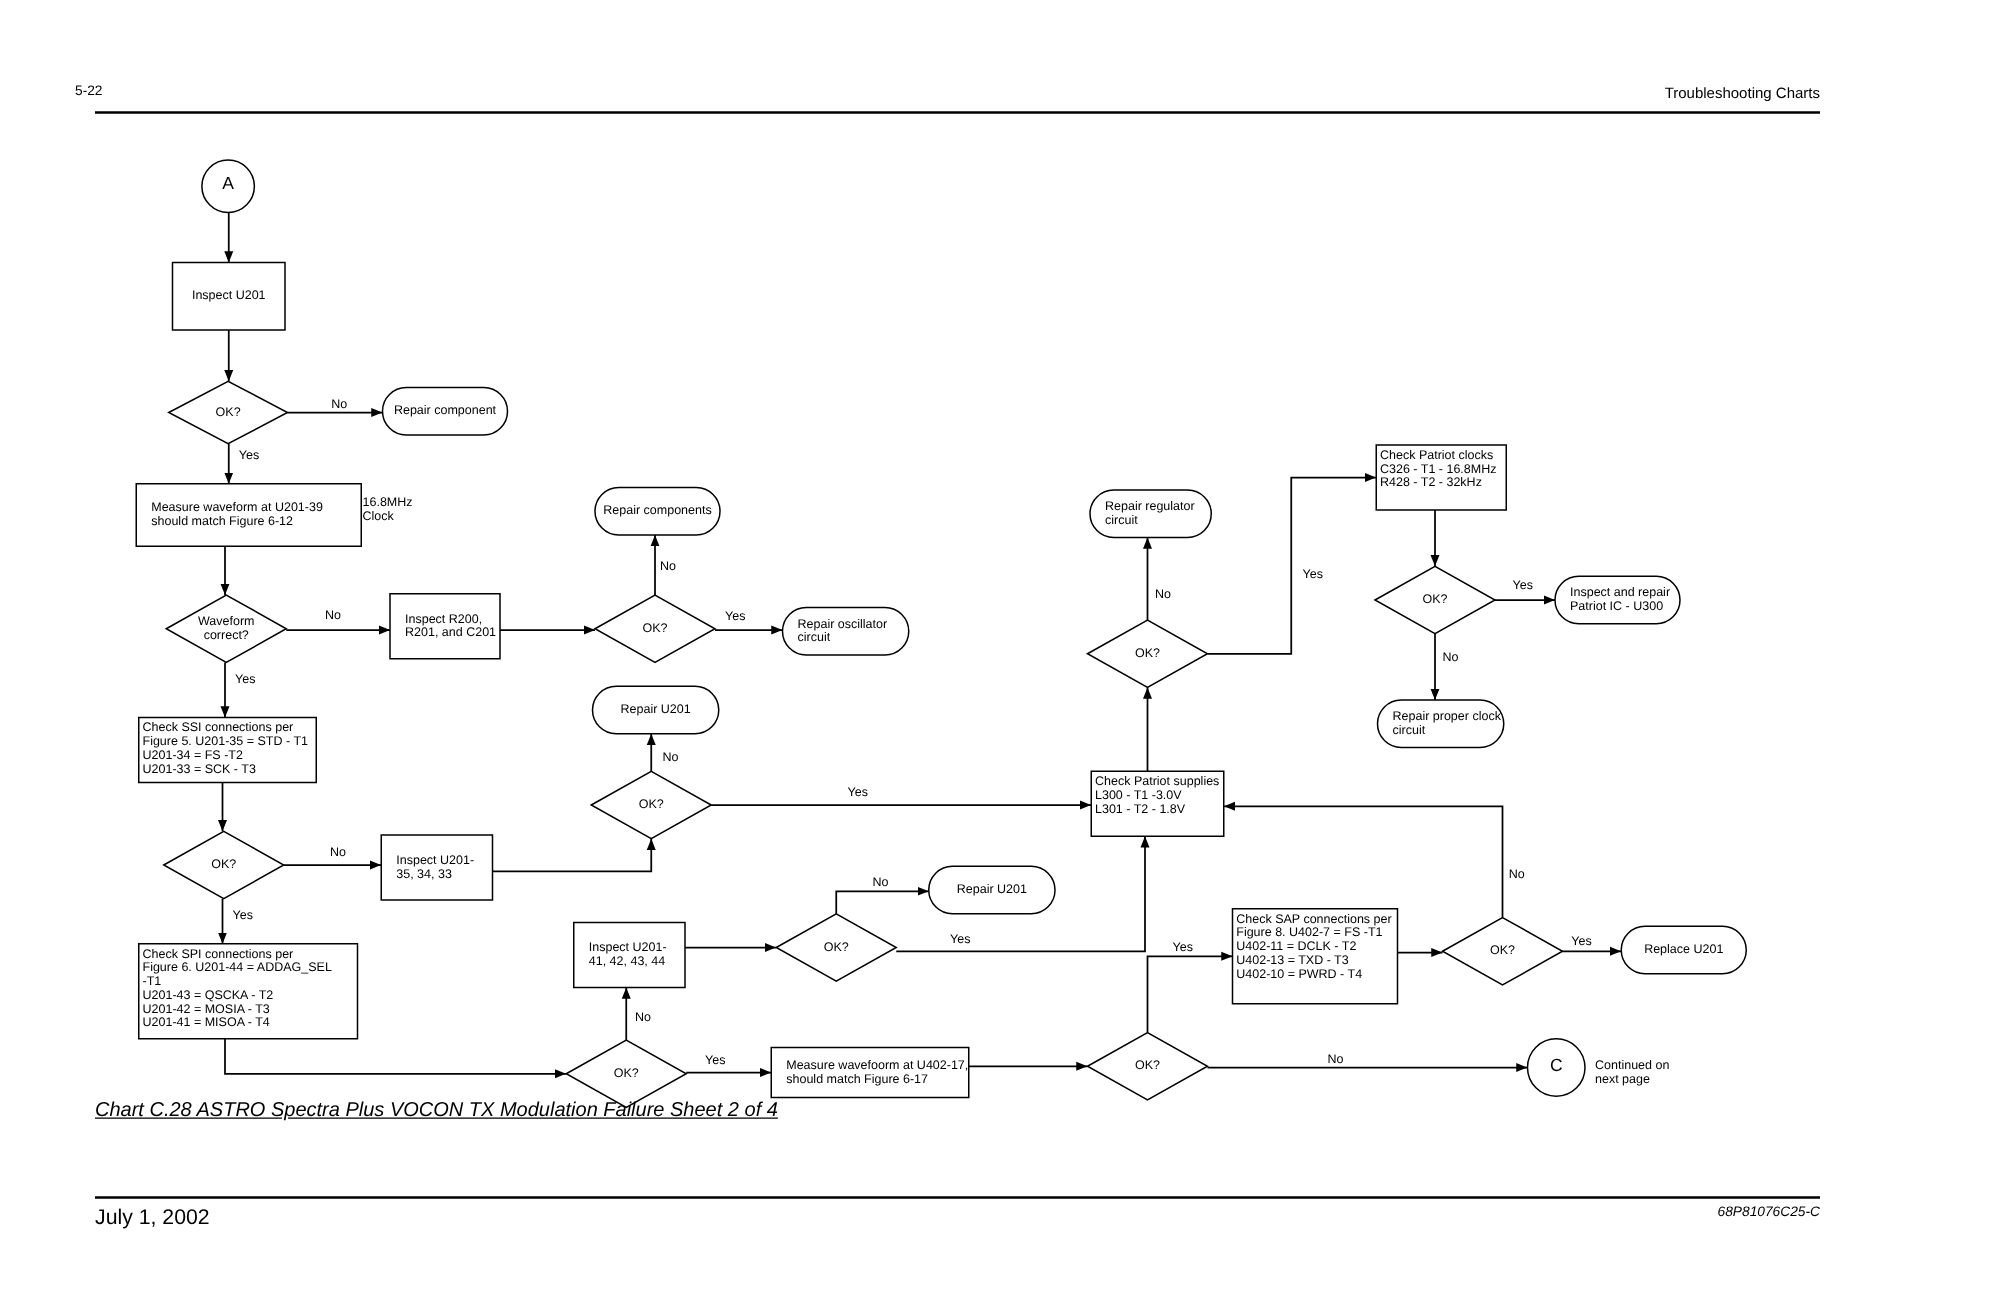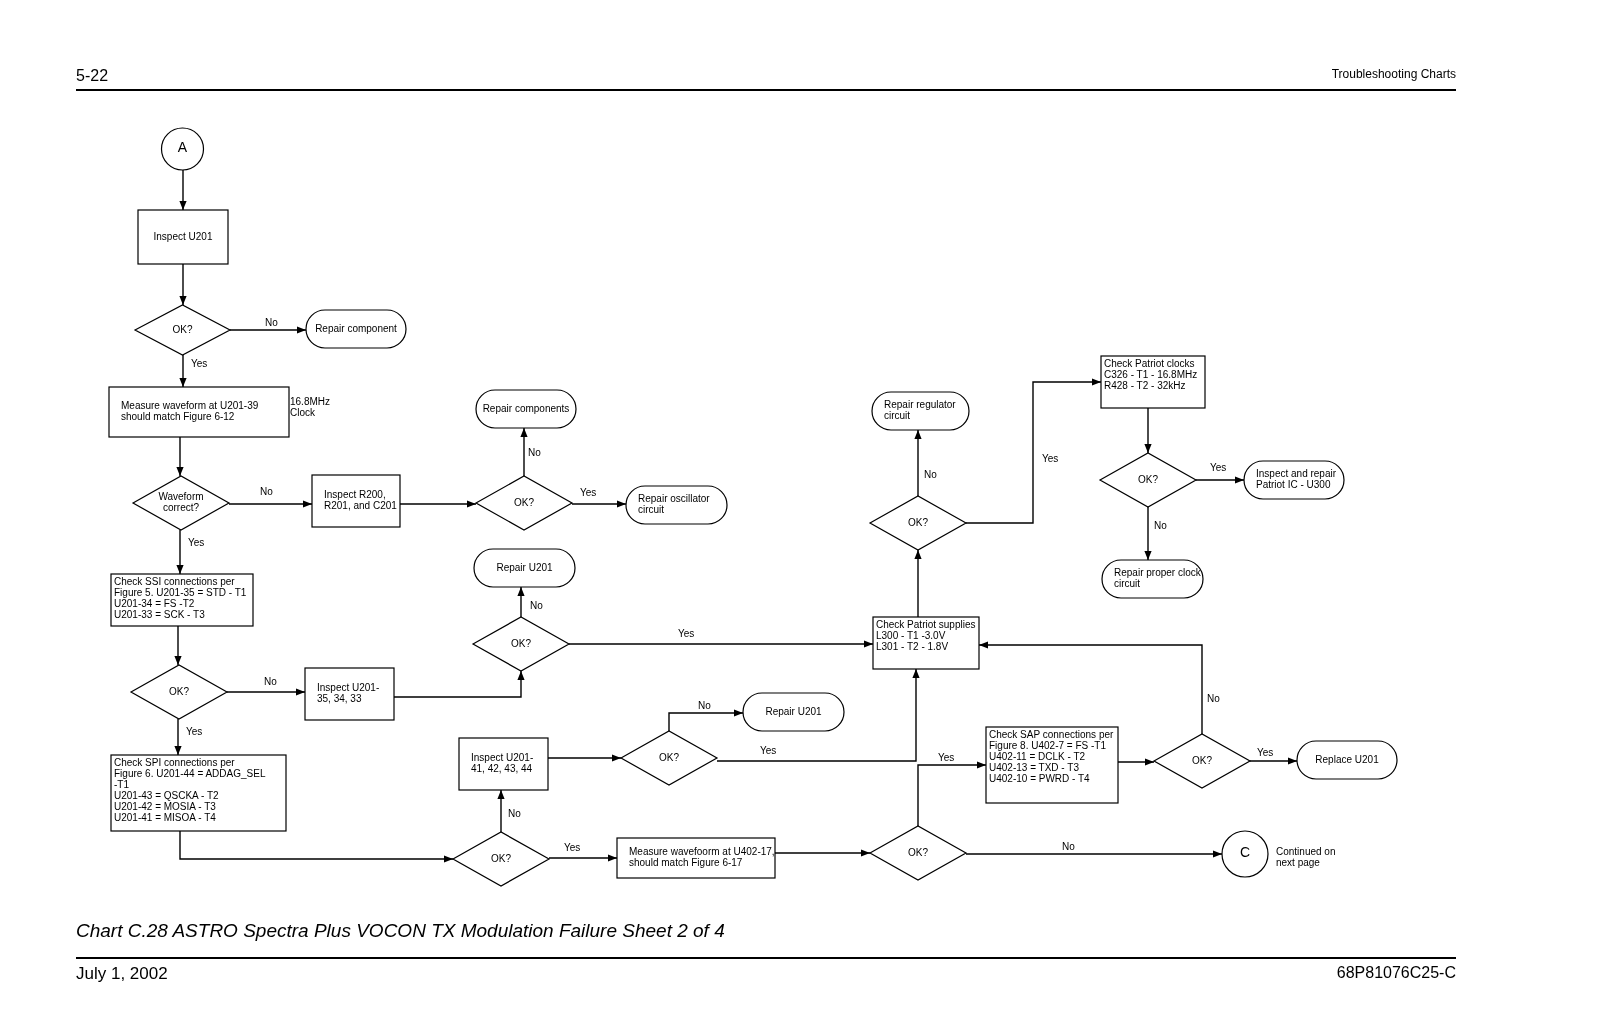--- a/index.html
+++ b/index.html
@@ -1,24 +1,24 @@
 <!DOCTYPE html>
 <html><head>
 <meta charset="utf-8">
 <style>
   html, body { margin: 0; padding: 0; background: #ffffff; }
   body { width: 1599px; height: 1035px; position: relative; overflow: hidden;
          font-family: "Liberation Sans", sans-serif; color: #000; }
-  .hdr-left  { position: absolute; left: 76px; top: 67px; font-size: 16px; }
+  .hdr-left  { position: absolute; left: 60px; top: 67px; font-size: 11px; }
   .hdr-right { position: absolute; right: 143px; top: 67px; font-size: 12px; }
   .rule-top  { position: absolute; left: 76px; width: 1380px; top: 89px; height: 2px; background: #000; }
   .rule-bot  { position: absolute; left: 76px; width: 1380px; top: 957px; height: 2px; background: #000; }
   .ftr-left  { position: absolute; left: 76px; top: 964px; font-size: 17px; }
-  .ftr-right { position: absolute; right: 143px; top: 964px; font-size: 16px; }
-  .caption   { position: absolute; left: 76px; top: 920px; font-size: 19px; font-style: italic; }
+  .ftr-right { position: absolute; right: 143px; top: 964px; font-size: 11px; font-style: italic; }
+  .caption   { position: absolute; left: 76px; top: 880px; font-size: 16px; font-style: italic; text-decoration: underline; }
   #chart { position: absolute; left: 0; top: 0; }
   #chart text { font-family: "Liberation Sans", sans-serif; font-size: 10px; fill: #000; }
   #chart .big { font-size: 14px; }
   .shape { fill: #fff; stroke: #000; stroke-width: 1.2; }
   .edge  { fill: none; stroke: #000; stroke-width: 1.4; }
 </style>
 </head>
 <body>
 
 <div class="hdr-left">5-22</div>

